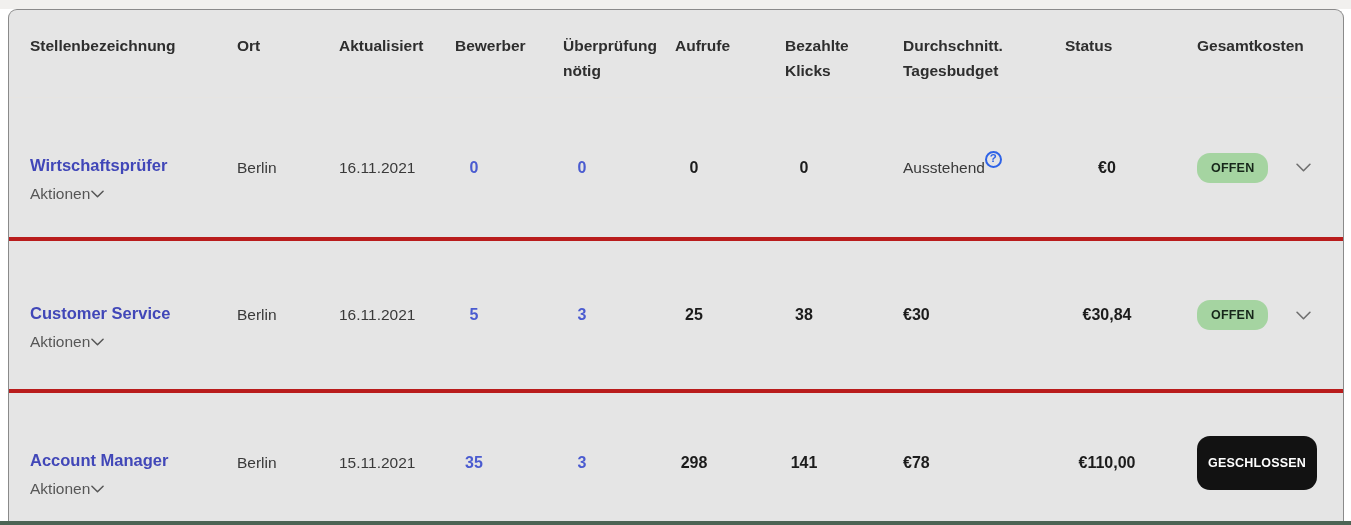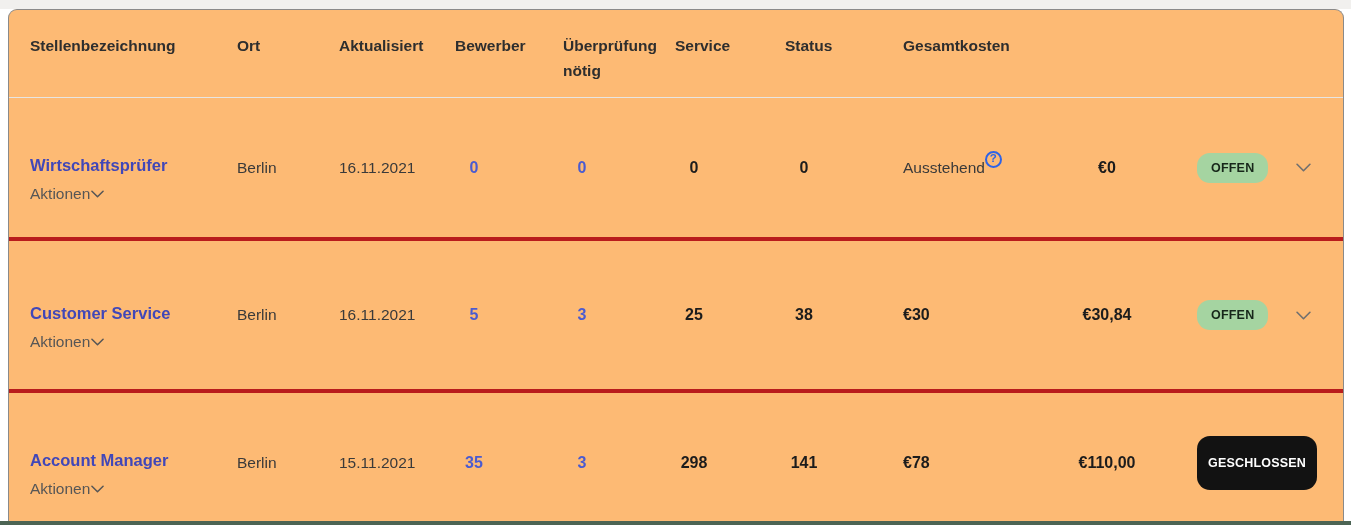--- a/index.html
+++ b/index.html
@@ -12,21 +12,21 @@
     position: relative;
   }
   .top-strip {
     position: absolute; top: 0; left: 0; right: 0;
     height: 9px; background: #f1f0ee;
   }
   .card {
     position: absolute;
     top: 9px; left: 8px;
     width: 1336px; bottom: 0;
-    background: #fdba74;
+    background: #e5e5e5;
     border: 1.5px solid #8a8a8a;
     border-bottom: none;
     border-radius: 9px 9px 0 0;
     overflow: hidden;
   }
   .grid-row {
     display: grid;
     grid-template-columns: 207px 102px 116px 108px 112px 110px 118px 162px 132px 1fr;
     padding-left: 21px;
     align-items: center;
@@ -142,21 +142,23 @@
 <div class="top-strip"></div>
 
 <div class="card">
 
   <div class="grid-row header-row">
     <div class="header-cell">Stellenbezeichnung</div>
     <div class="header-cell">Ort</div>
     <div class="header-cell">Aktualisiert</div>
     <div class="header-cell">Bewerber</div>
     <div class="header-cell">Überprüfung nötig</div>
-    <div class="header-cell">Service</div>
+    <div class="header-cell">Aufrufe</div>
+    <div class="header-cell">Bezahlte Klicks</div>
+    <div class="header-cell">Durchschnitt. Tagesbudget</div>
     <div class="header-cell">Status</div>
     <div class="header-cell">Gesamtkosten</div>
   </div>
 
   <div class="grid-row data-row first row-1">
     <div class="title-block">
       <a class="job-title">Wirtschaftsprüfer</a>
       <span class="actions">
         <span>Aktionen</span>
         <span class="chev">

